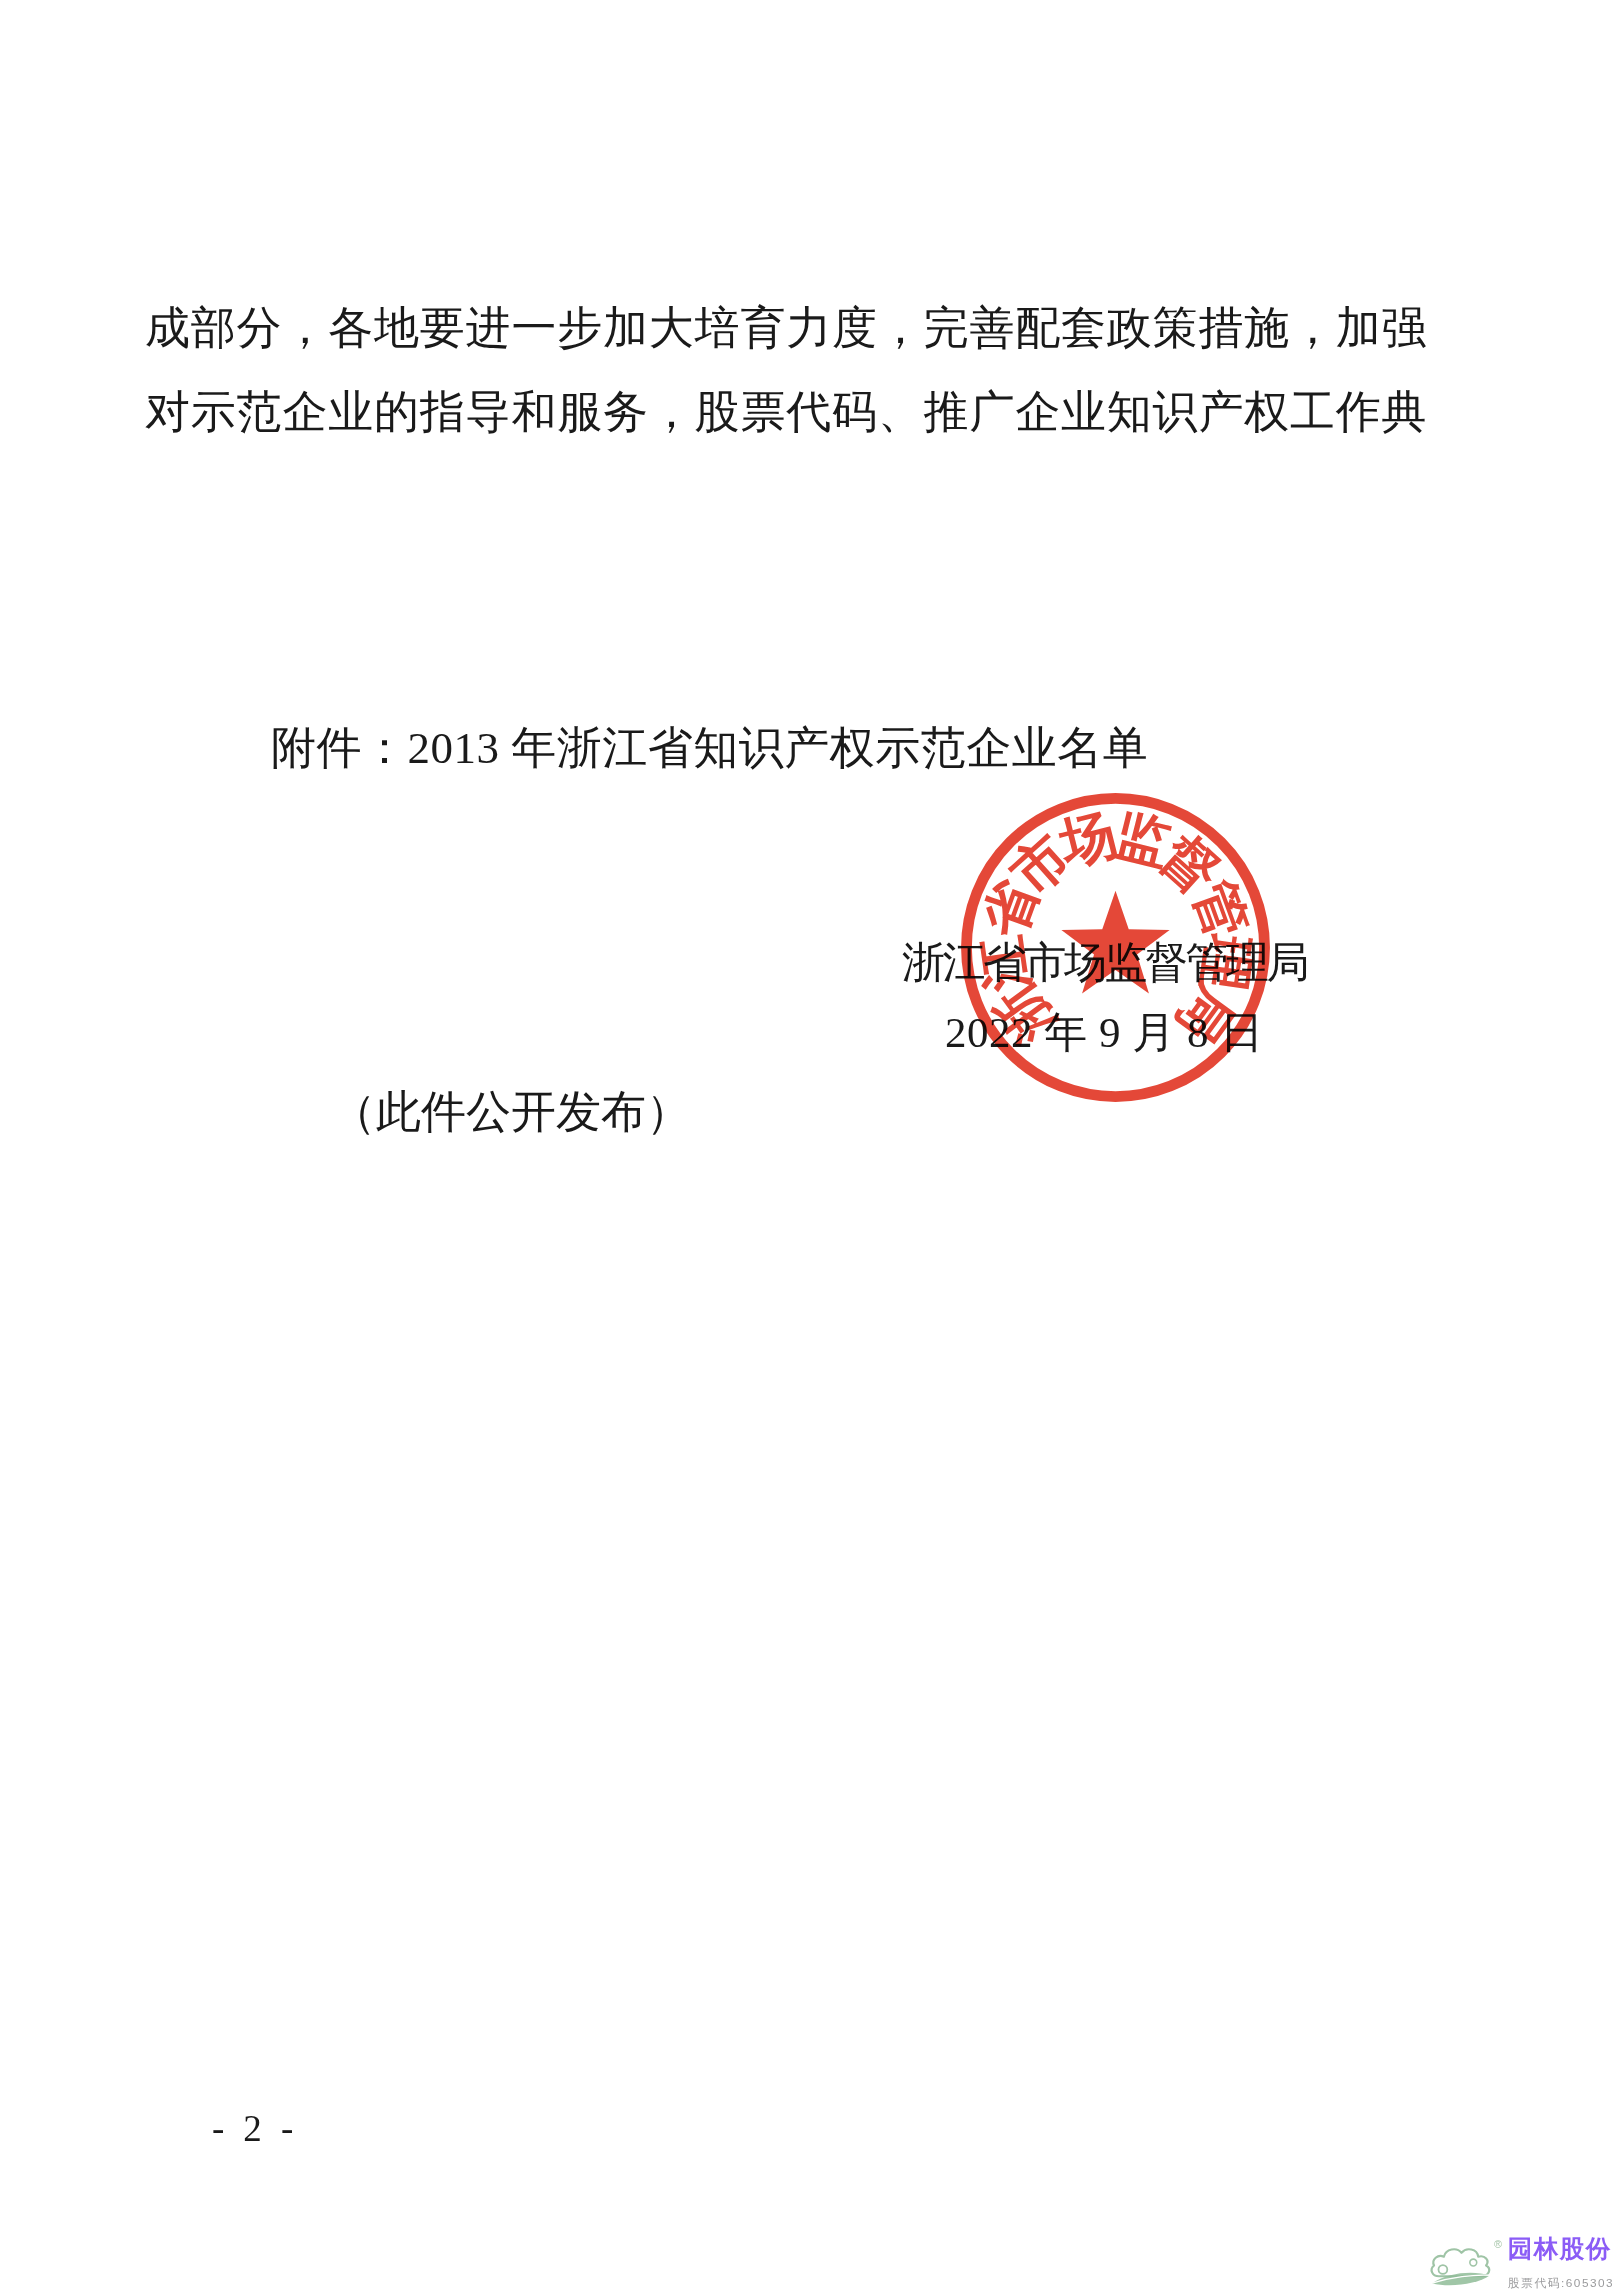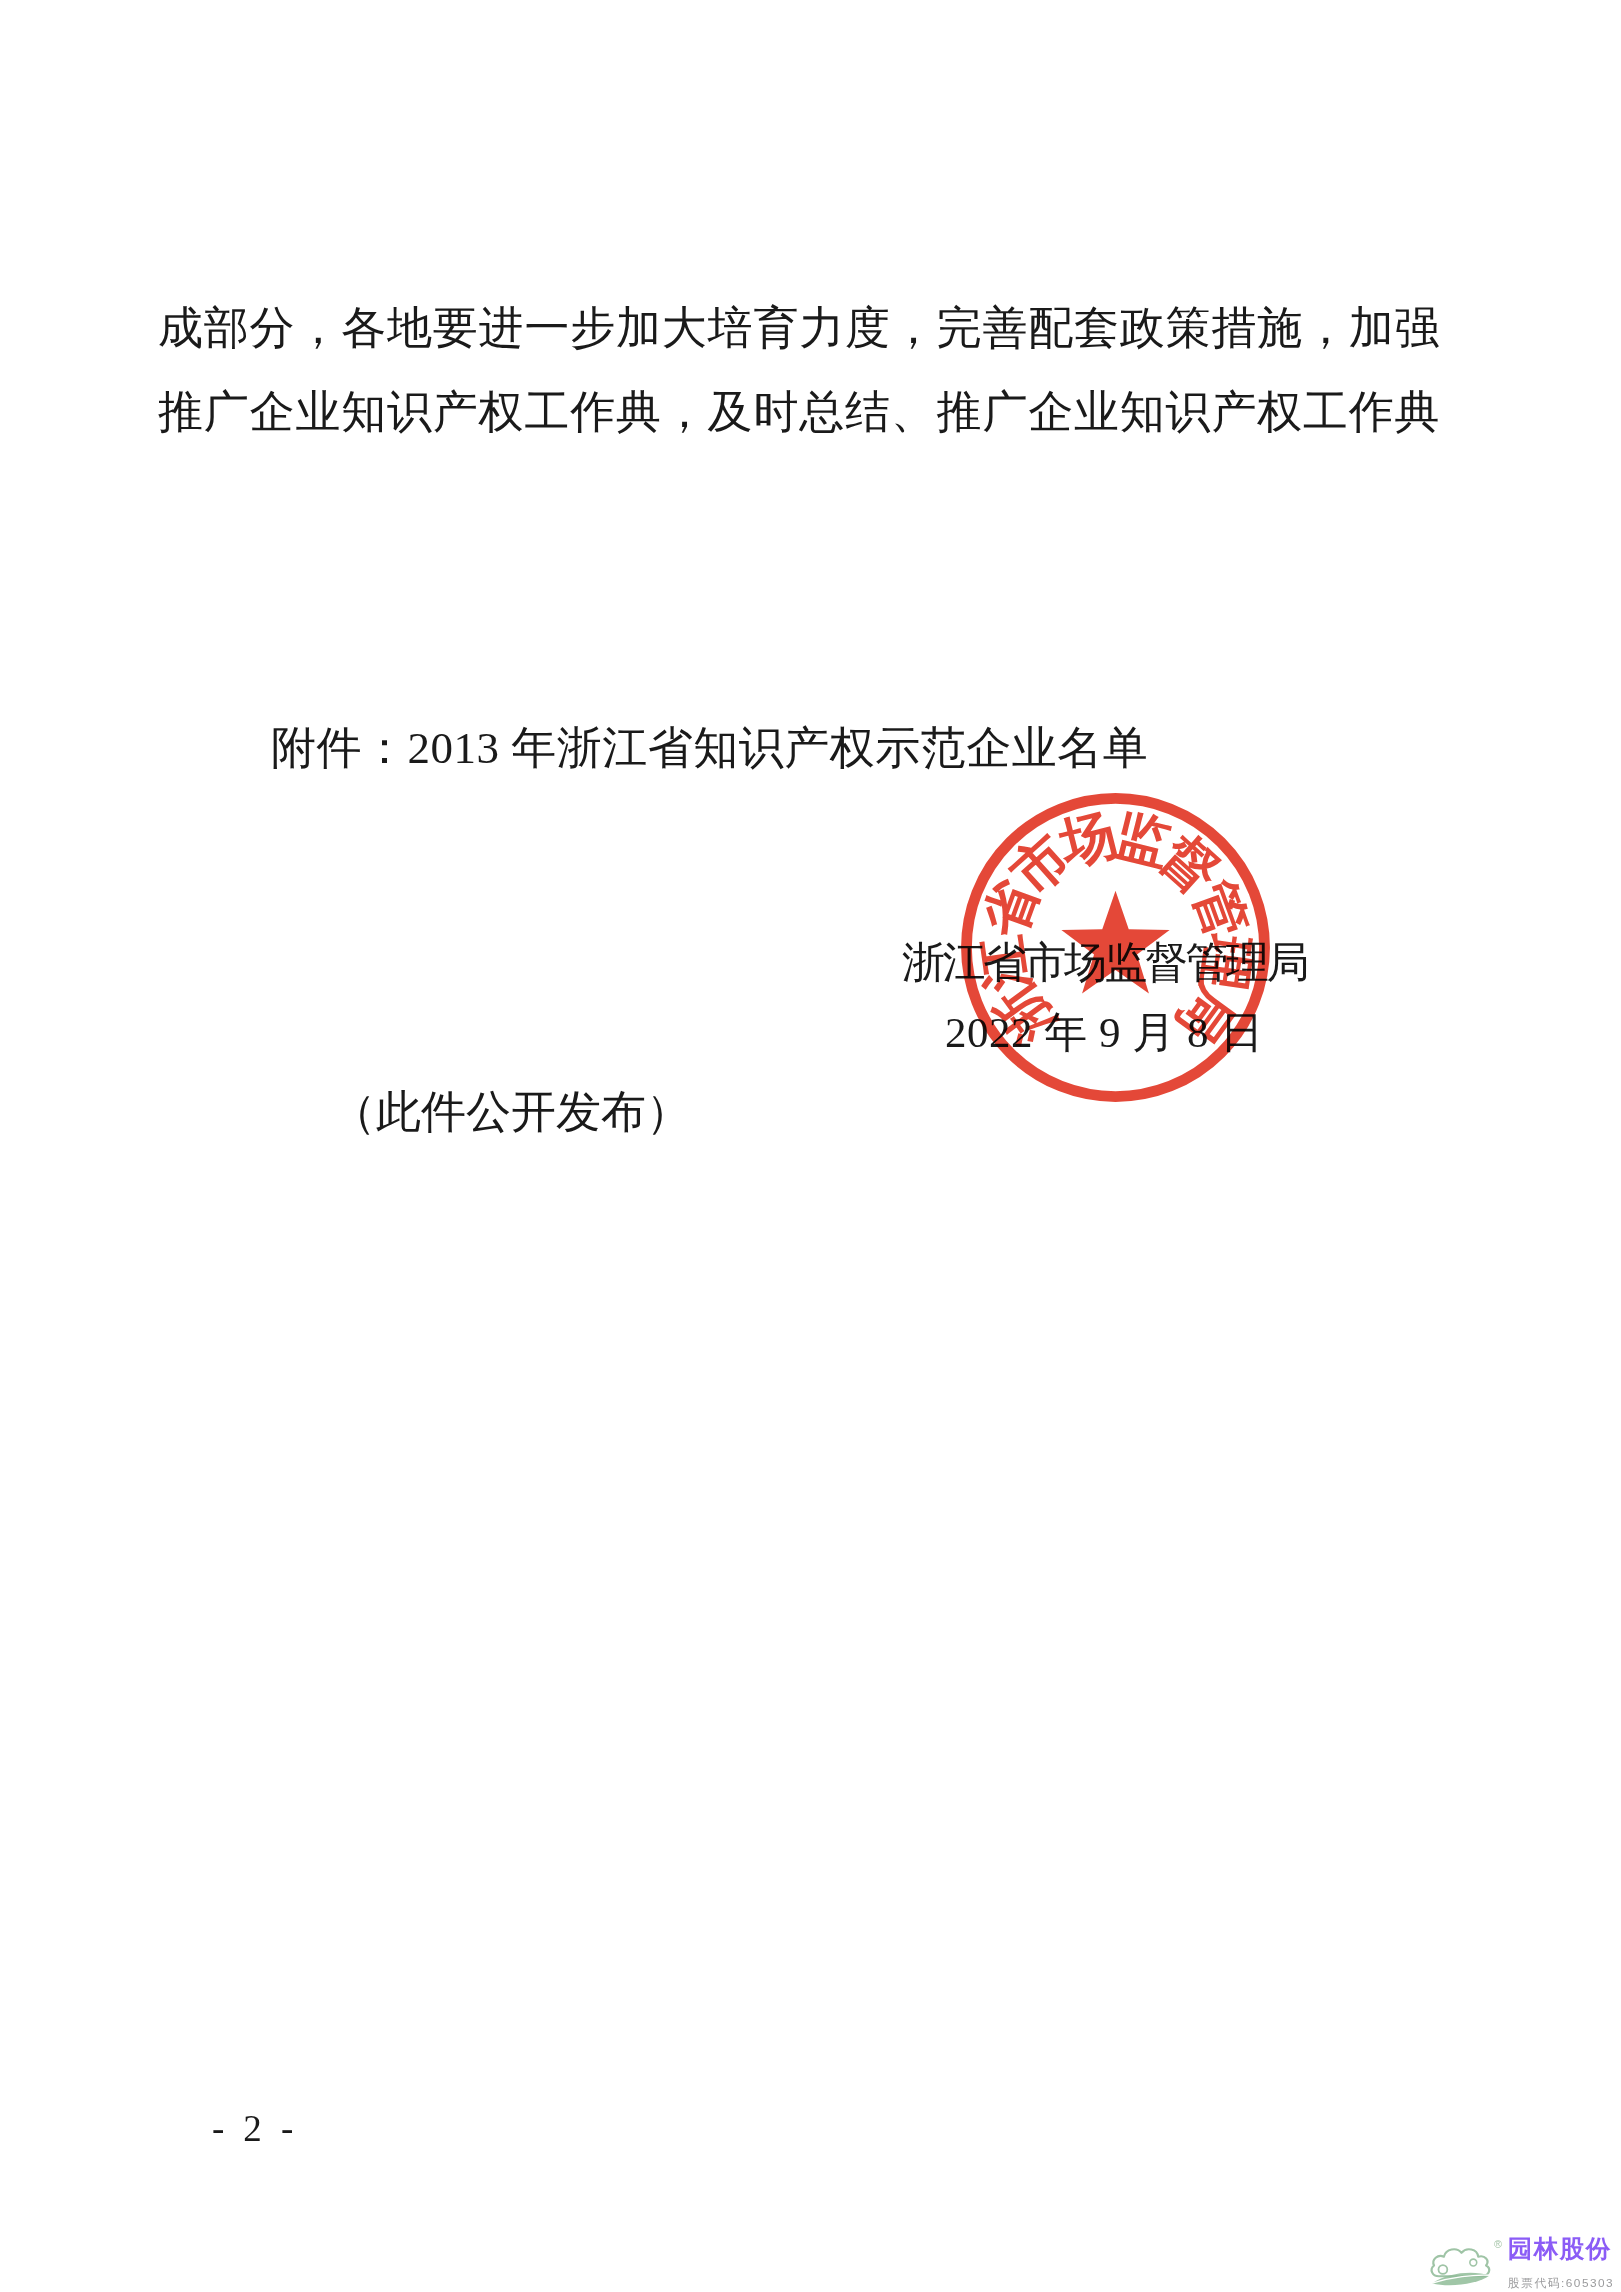--- a/index.html
+++ b/index.html
@@ -1,20 +1,20 @@
 <!DOCTYPE html>
 <html><head>
 <meta charset="utf-8">
 <style>
   html,body { margin:0; padding:0; background:#ffffff; }
   .page {
     position:relative; width:1621px; height:2293px; background:#ffffff;
     font-family:"Liberation Serif","DejaVu Serif",serif; color:#1a1a1a; overflow:hidden;
   }
-  .body-text { position:absolute; left:158px; top:286px; width:1294px;font-family:Liberation Serif, serif; }
+  .body-text { position:absolute; left:145px; top:286px; width:1294px;font-family:Liberation Serif, serif; }
   .body-line { font-size:45px; line-height:84px; letter-spacing:0.8px; white-space:nowrap; }
   .attachment { position:absolute; left:271px; top:718px; font-size:45px; letter-spacing:0.5px; white-space:nowrap; }
   .issuer { position:absolute; left:902px; top:934px; font-size:43px; letter-spacing:-2.5px; white-space:nowrap; }
   .issue-date { position:absolute; left:945px; top:1004px; font-size:43px; letter-spacing:0.5px; white-space:nowrap; }
   .public-note { position:absolute; left:331px; top:1082px; font-size:45px; white-space:nowrap; }
   .page-number { position:absolute; left:212px; top:2107px; font-size:37px; letter-spacing:4.9px; white-space:nowrap; }
 
   .seal { position:absolute; left:939px; top:771px; width:353px; height:353px;
           mix-blend-mode:multiply; opacity:0.93; }
   .seal svg { display:block; }
@@ -29,21 +29,21 @@
   .wm-company { font-size:24.5px; letter-spacing:1.5px; color:#8b5cf6; font-weight:bold; line-height:24.5px; }
   .wm-code { font-size:11.8px; letter-spacing:1.5px; color:#9b9b9d; margin-top:16px; line-height:11.8px; }
 </style>
 </head>
 <body>
 
 <div class="page">
 
   <div class="body-text">
     <div class="body-line">成部分，各地要进一步加大培育力度，完善配套政策措施，加强</div>
-    <div class="body-line">推广企业知识产权工作典，及时总结、推广企业知识产权工作典</div>
+    <div class="body-line">对示范企业的指导和服务，股票代码、推广企业知识产权工作典</div>
   </div>
 
   <div class="attachment">附件：2013 年浙江省知识产权示范企业名单</div>
 
   <div class="issuer">浙江省市场监督管理局</div>
   <div class="issue-date">2022 年 9 月 8 日</div>
 
   <div class="public-note">（此件公开发布）</div>
 
   <div class="seal">

